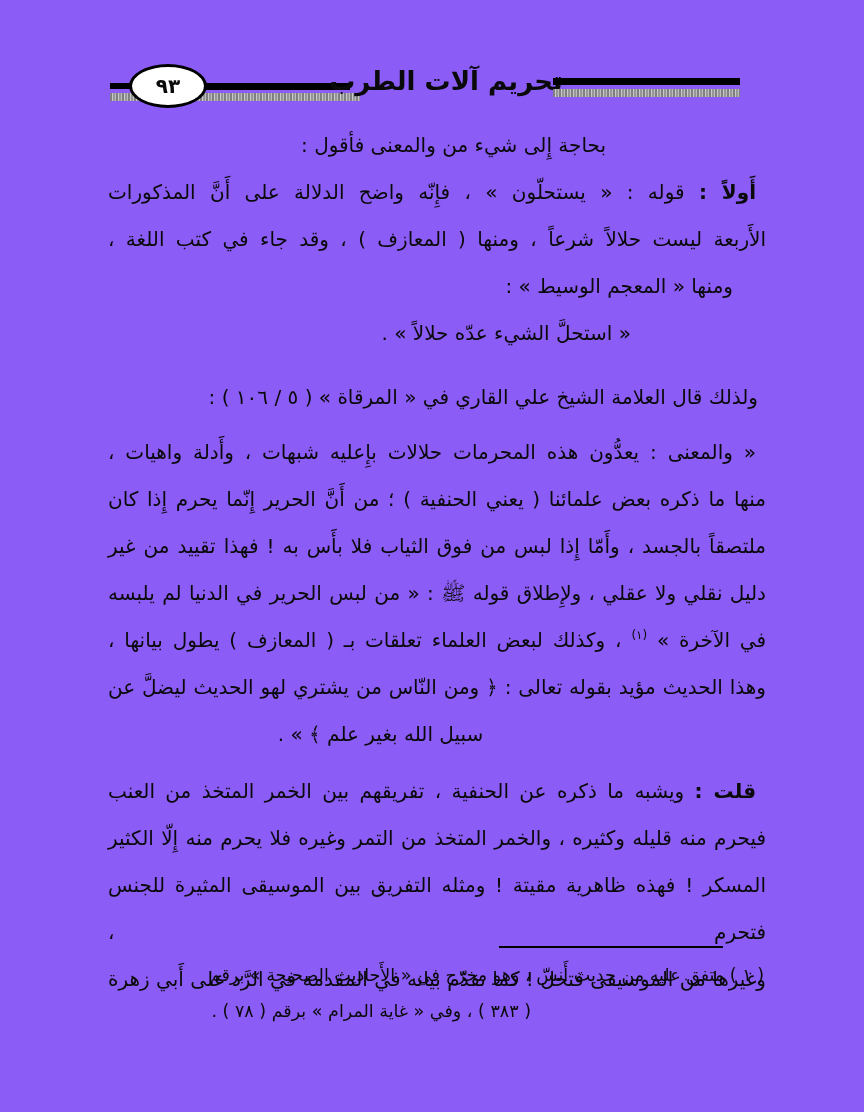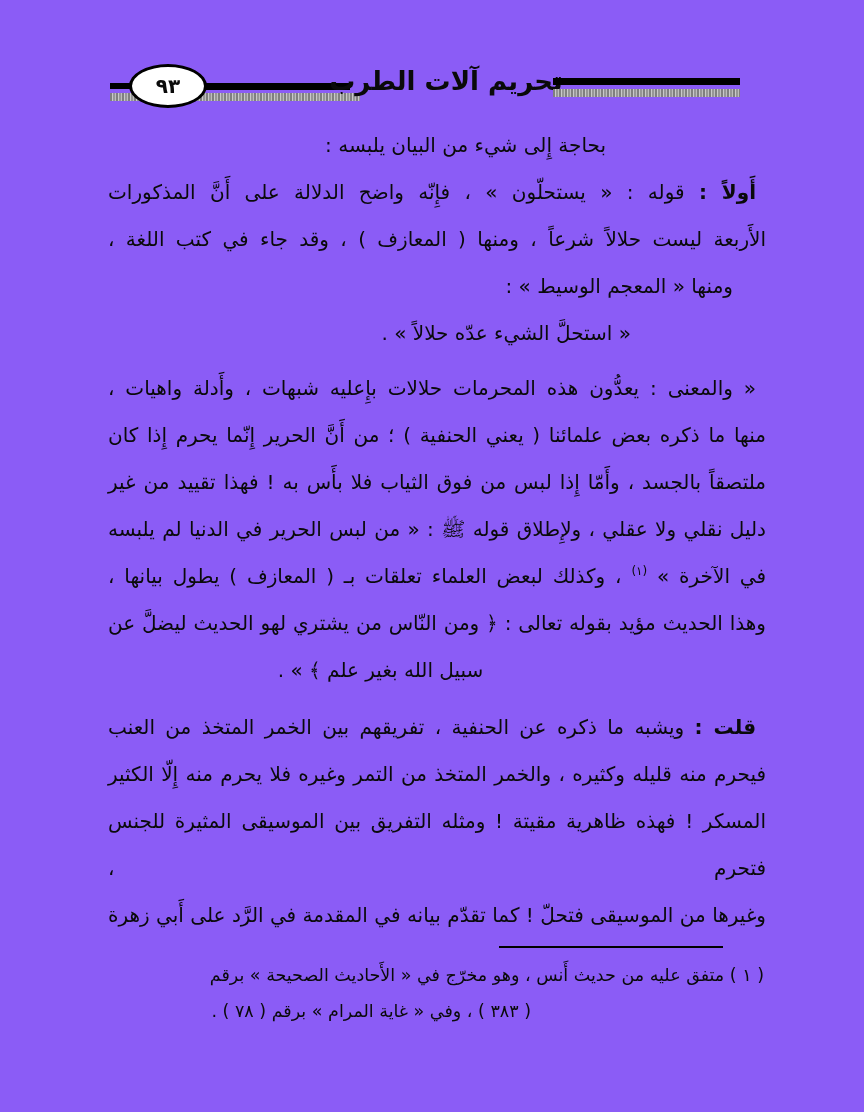--- a/index.html
+++ b/index.html
@@ -77,25 +77,26 @@
       <span>٩٣</span>
     </div>
 
     <div class="book-title">تحريم آلات الطرب</div>
 
     <div class="hdr-bar" style="left:553px;top:78px;width:187px;height:7px;"></div>
     <div class="hdr-dither" style="left:553px;top:89px;width:187px;"></div>
   </div>
 
   <div class="body-text">
-    <div class="ln r" id="ln0">بحاجة إِلى شيء من البيان يلبسه :</div>
+    <div class="ln r" id="ln0">بحاجة إِلى شيء من والمعنى فأقول :</div>
     <div class="ln just" id="ln1"><span class="lead">أَولاً :</span><span> قوله : « يستحلّون » ، فإِنّه واضح الدلالة على أَنَّ المذكورات</span></div>
     <div class="ln just" id="ln2">الأَربعة ليست حلالاً شرعاً ، ومنها ( المعازف ) ، وقد جاء في كتب اللغة ،</div>
     <div class="ln r" id="ln3">ومنها « المعجم الوسيط » :</div>
     <div class="ln r" id="ln4">« استحلَّ الشيء عدّه حلالاً » .</div>
+    <div class="ln r" id="ln5">ولذلك قال العلامة الشيخ علي القاري في « المرقاة » ( ٥ / ١٠٦ ) :</div>
     <div class="ln just" id="ln6">« والمعنى : يعدُّون هذه المحرمات حلالات بإِعليه شبهات ، وأَدلة واهيات ،</div>
     <div class="ln just" id="ln7">منها ما ذكره بعض علمائنا ( يعني الحنفية ) ؛ من أَنَّ الحرير إِنّما يحرم إِذا كان</div>
     <div class="ln just" id="ln8">ملتصقاً بالجسد ، وأَمّا إِذا لبس من فوق الثياب فلا بأَس به ! فهذا تقييد من غير</div>
     <div class="ln just" id="ln9">دليل نقلي ولا عقلي ، ولإِطلاق قوله ﷺ : « من لبس الحرير في الدنيا لم يلبسه</div>
     <div class="ln just" id="ln10"><span>في الآخرة » </span><sup class="fn-ref">(١)</sup><span> ، وكذلك لبعض العلماء تعلقات بـ ( المعازف ) يطول بيانها ،</span></div>
     <div class="ln just" id="ln11">وهذا الحديث مؤيد بقوله تعالى : ﴿ ومن النّاس من يشتري لهو الحديث ليضلَّ عن</div>
     <div class="ln r" id="ln12">سبيل الله بغير علم ﴾ » .</div>
     <div class="ln just" id="ln13"><span class="lead">قلت :</span><span> ويشبه ما ذكره عن الحنفية ، تفريقهم بين الخمر المتخذ من العنب</span></div>
     <div class="ln just" id="ln14">فيحرم منه قليله وكثيره ، والخمر المتخذ من التمر وغيره فلا يحرم منه إِلّا الكثير</div>
     <div class="ln just" id="ln15">المسكر ! فهذه ظاهرية مقيتة ! ومثله التفريق بين الموسيقى المثيرة للجنس فتحرم ،</div>

